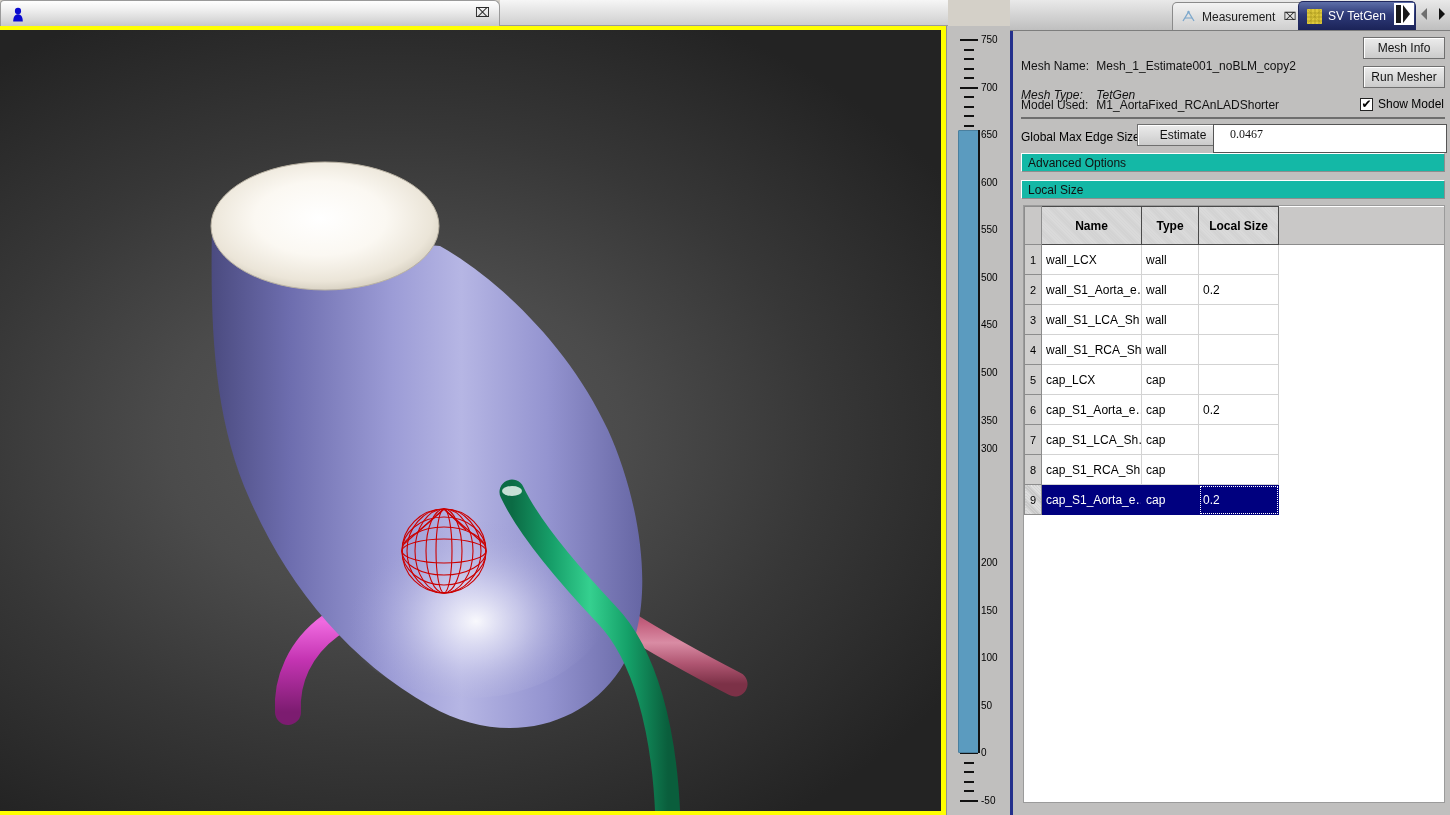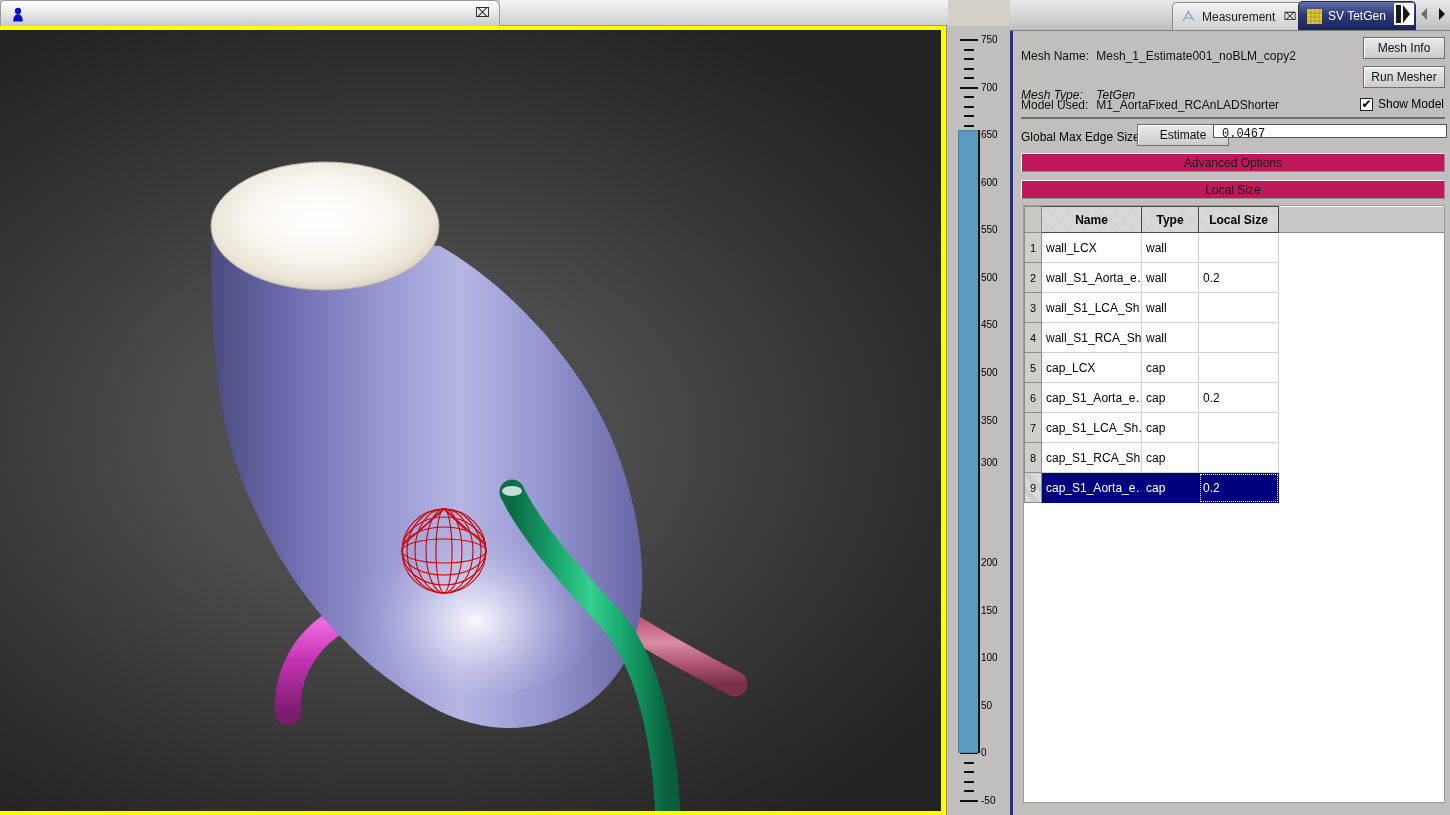--- a/index.html
+++ b/index.html
@@ -117,46 +117,46 @@
   .chk{
     width:13px;height:13px;background:#fff;border:1px solid #222;
     display:inline-flex;align-items:center;justify-content:center;
     font-size:12px;line-height:11px;color:#000;box-sizing:border-box;
   }
   #divider{position:absolute;left:8px;top:86px;width:424px;height:2px;background:#6e6e6e;}
 
   #gmes-label{position:absolute;left:8px;top:99px;font-size:12px;}
   #estimate-btn{left:124px;top:93px;width:92px;height:22px;}
   #edge-input{
-    position:absolute;left:200px;top:93px;width:234px;height:14px;
+    position:absolute;left:200px;top:93px;width:234px;height:29px;
     background:#fff;border:1px solid #555;box-sizing:border-box;
-    font-size:12px;padding:2px 8px;color:#111;
-    font-family:Liberation Mono, monospace;
+    font-size:12px;padding:2px 16px;color:#111;
+    font-family:Liberation Serif, serif;
   }
   .section-bar{
     position:absolute;left:8px;width:424px;height:19px;
-    background:#be185d;border:1px solid #fff;border-right-color:#8d8d8d;border-bottom-color:#8d8d8d;
-    box-sizing:border-box;font-size:12px;padding:2px 6px;color:#111;text-align:center;
+    background:#14b8a6;border:1px solid #fff;border-right-color:#8d8d8d;border-bottom-color:#8d8d8d;
+    box-sizing:border-box;font-size:12px;padding:2px 6px;color:#111;
   }
   #adv-bar{top:122px;}
   #local-bar{top:149px;}
 
   
   #table-area{
     position:absolute;left:10px;top:174px;width:422px;height:598px;
     background:#ffffff;border:1px solid #9b9b9b;box-sizing:border-box;
   }
   table.mesh{border-collapse:collapse;width:100%;table-layout:fixed;}
   table.mesh th,table.mesh td{
     font-size:12px;padding:0 4px;height:30px;box-sizing:border-box;
     overflow:hidden;white-space:nowrap;
   }
   table.mesh th{
     background:#d6d6d6;border:1px solid #4a4a4a;
-    font-weight:bold;height:26px;
+    font-weight:bold;height:38px;
     background-image:repeating-linear-gradient(45deg,#dddddd 0 1px,#cfcfcf 1px 2px);
   }
   table.mesh td.rownum{
     width:16px;background:#d0cfce;border:1px solid #8c8c8c;
     text-align:center;font-size:11px;padding:0;
   }
   table.mesh td.cell{border:1px solid #d3d3d3;background:#fff;}
   table.mesh tr.selected td.cell{background:#00007f;color:#fff;border-color:#00007f;}
   table.mesh tr.selected td.rownum{
     background-image:repeating-linear-gradient(45deg,#e9e9e9 0 1px,#bdbdbd 1px 2px);
@@ -357,21 +357,21 @@
         <div class="tick major" style="top: 774px;"></div>
         <div class="tick-label" style="top: 10px;">750</div>
         <div class="tick-label" style="top: 57.5625px;">700</div>
         <div class="tick-label" style="top: 105.125px;">650</div>
         <div class="tick-label" style="top: 152.688px;">600</div>
         <div class="tick-label" style="top: 200.25px;">550</div>
         <div class="tick-label" style="top: 247.812px;">500</div>
         <div class="tick-label" style="top: 295.375px;">450</div>
         <div class="tick-label" style="top: 342.938px;">500</div>
         <div class="tick-label" style="top: 390.5px;">350</div>
-        <div class="tick-label" style="top: 433px; text-align: center;">300</div>
+        <div class="tick-label" style="top: 419px; text-align: center;">300</div>
         <div class="tick-label" style="top: 485.625px; margin-left: 36px;">250</div>
         <div class="tick-label" style="top: 533.188px;">200</div>
         <div class="tick-label" style="top: 580.75px;">150</div>
         <div class="tick-label" style="top: 628.312px;">100</div>
         <div class="tick-label" style="top: 675.875px;">50</div>
         <div class="tick-label" style="top: 723.438px;">0</div>
         <div class="tick-label" style="top: 771px;">-50</div>
         <div id="slider-fill" style="top: 104.369px; height: 623.069px;"></div>
         <div id="slider-rule" style="top: 104.369px; height: 623.069px;"></div>
       </div>
@@ -413,21 +413,21 @@
           <path d="M9 2 L3 8 L9 14 Z" fill="#6f6f6f"></path>
         </svg>
         <svg class="navarrow" viewBox="0 0 13 16">
           <path d="M4 2 L10 8 L4 14 Z" fill="#111111"></path>
         </svg>
       </div>
     </div>
 
     <div id="panel-body">
 
-      <div class="info-row" style="top:18px;">
+      <div class="info-row" style="top:28px;">
         <span class="info-label">Mesh Name:</span>
         <span class="info-value">Mesh_1_Estimate001_noBLM_copy2</span>
       </div>
       <div class="info-row" style="top:57px;font-style:italic;">
         <span class="info-label">Mesh Type:</span>
         <span class="info-value">TetGen</span>
       </div>
       <div class="info-row" style="top:67px;">
         <span class="info-label">Model Used:</span>
         <span class="info-value">M1_AortaFixed_RCAnLADShorter</span>

